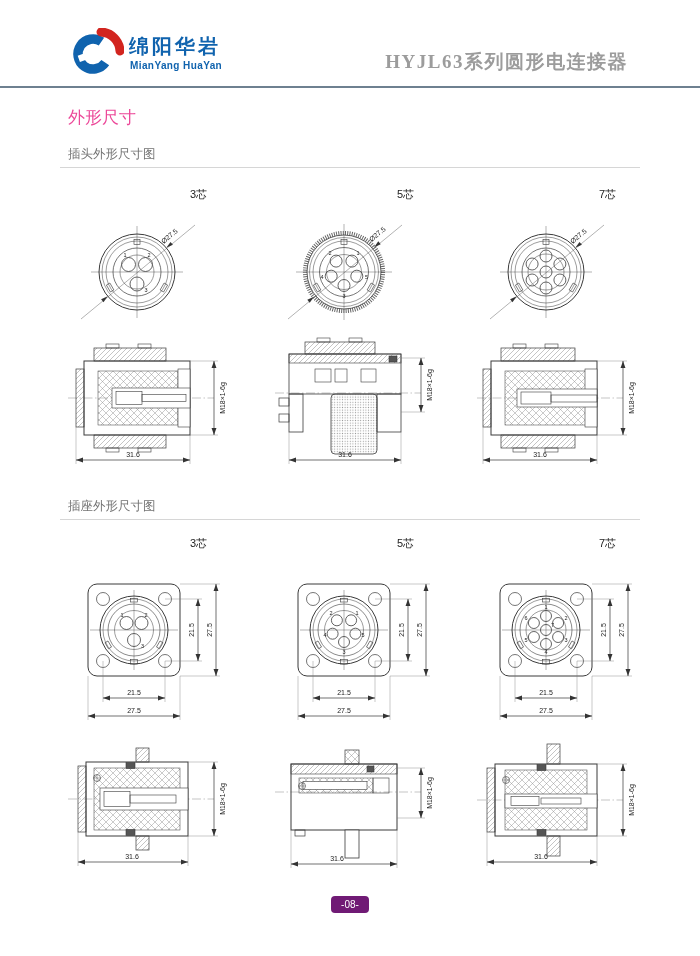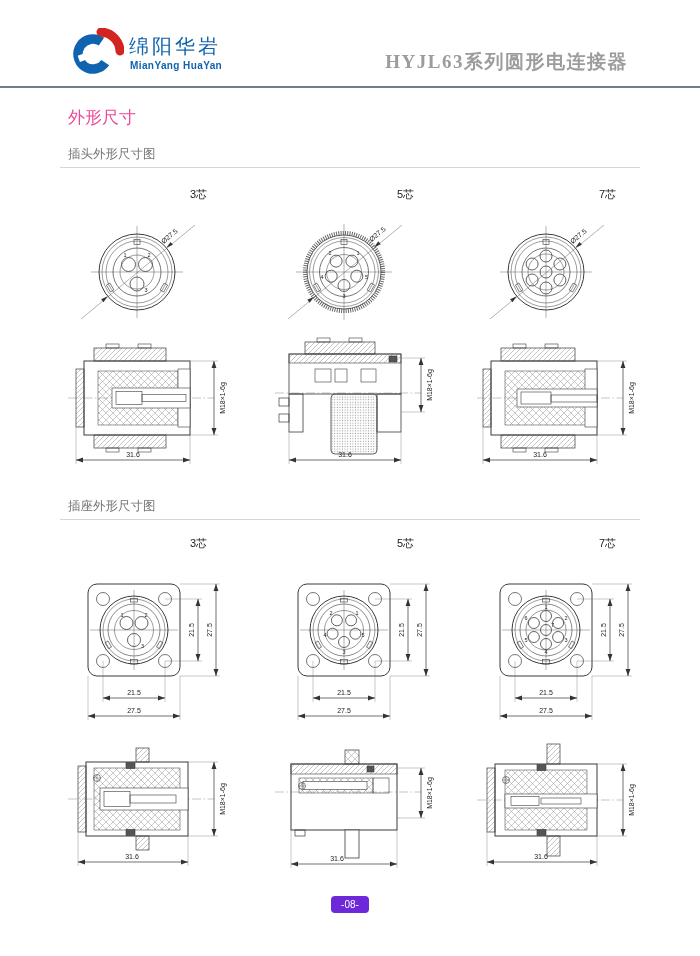--- a/index.html
+++ b/index.html
@@ -1,32 +1,32 @@
 <!DOCTYPE html>
 <html><head>
 <meta charset="utf-8">
 <style>
   *{box-sizing:border-box}
   html,body{margin:0;padding:0}
   body{width:700px;height:956px;position:relative;background:#fff;
        font-family:"Liberation Sans",sans-serif;color:#333;overflow:hidden}
   .abs{position:absolute}
   
-  .brand-cn{left:129px;top:33px;font-size:20px;font-weight:normal;color:#1063ae;letter-spacing:3px}
+  .brand-cn{left:129px;top:33px;font-size:20px;font-weight:bold;color:#1063ae;letter-spacing:3px}
   .brand-en{left:130px;top:60px;font-size:10px;font-weight:bold;color:#1063ae;letter-spacing:.4px}
   .doc-title{right:72px;top:49px;font-size:19px;font-weight:bold;color:#9c9c9c;
              font-family:"Liberation Serif",serif;letter-spacing:1.5px}
   .hrule{left:0;top:86px;width:700px;height:2px;background:#6e8090}
   
   .main-title{left:68px;top:106px;font-size:17px;color:#ec4899}
   .subsec{font-size:12.5px;color:#737373}
   .subline{height:1px;background:#d6d6d6;left:60px;width:580px}
   .collabel{width:140px;text-align:right;font-size:11px;color:#222}
   
-  .badge{left:331px;top:896px;width:38px;height:17px;background:#6d28d9;border-radius:4px;
+  .badge{left:331px;top:896px;width:38px;height:17px;background:#701a75;border-radius:4px;
          color:#fff;font-size:10px;line-height:17px;text-align:center}
   
   svg.draw{position:absolute;overflow:visible}
   .ln{stroke:#3b3b3b;fill:none;stroke-width:1}
   .ln .w5{stroke-width:.5}.ln .w6{stroke-width:.6}.ln .w7{stroke-width:.7}.ln .w8{stroke-width:.8}
   .thin{stroke:#555;stroke-width:.45;fill:none}
   .cl{stroke:#888;stroke-width:.5;fill:none;stroke-dasharray:9 2.5 1.5 2.5}
   .dim{stroke:#333;stroke-width:.7;fill:none;marker-start:url(#ar);marker-end:url(#ar)}
   .ext{stroke:#777;stroke-width:.4;fill:none}
   .af{fill:#333;stroke:none}

